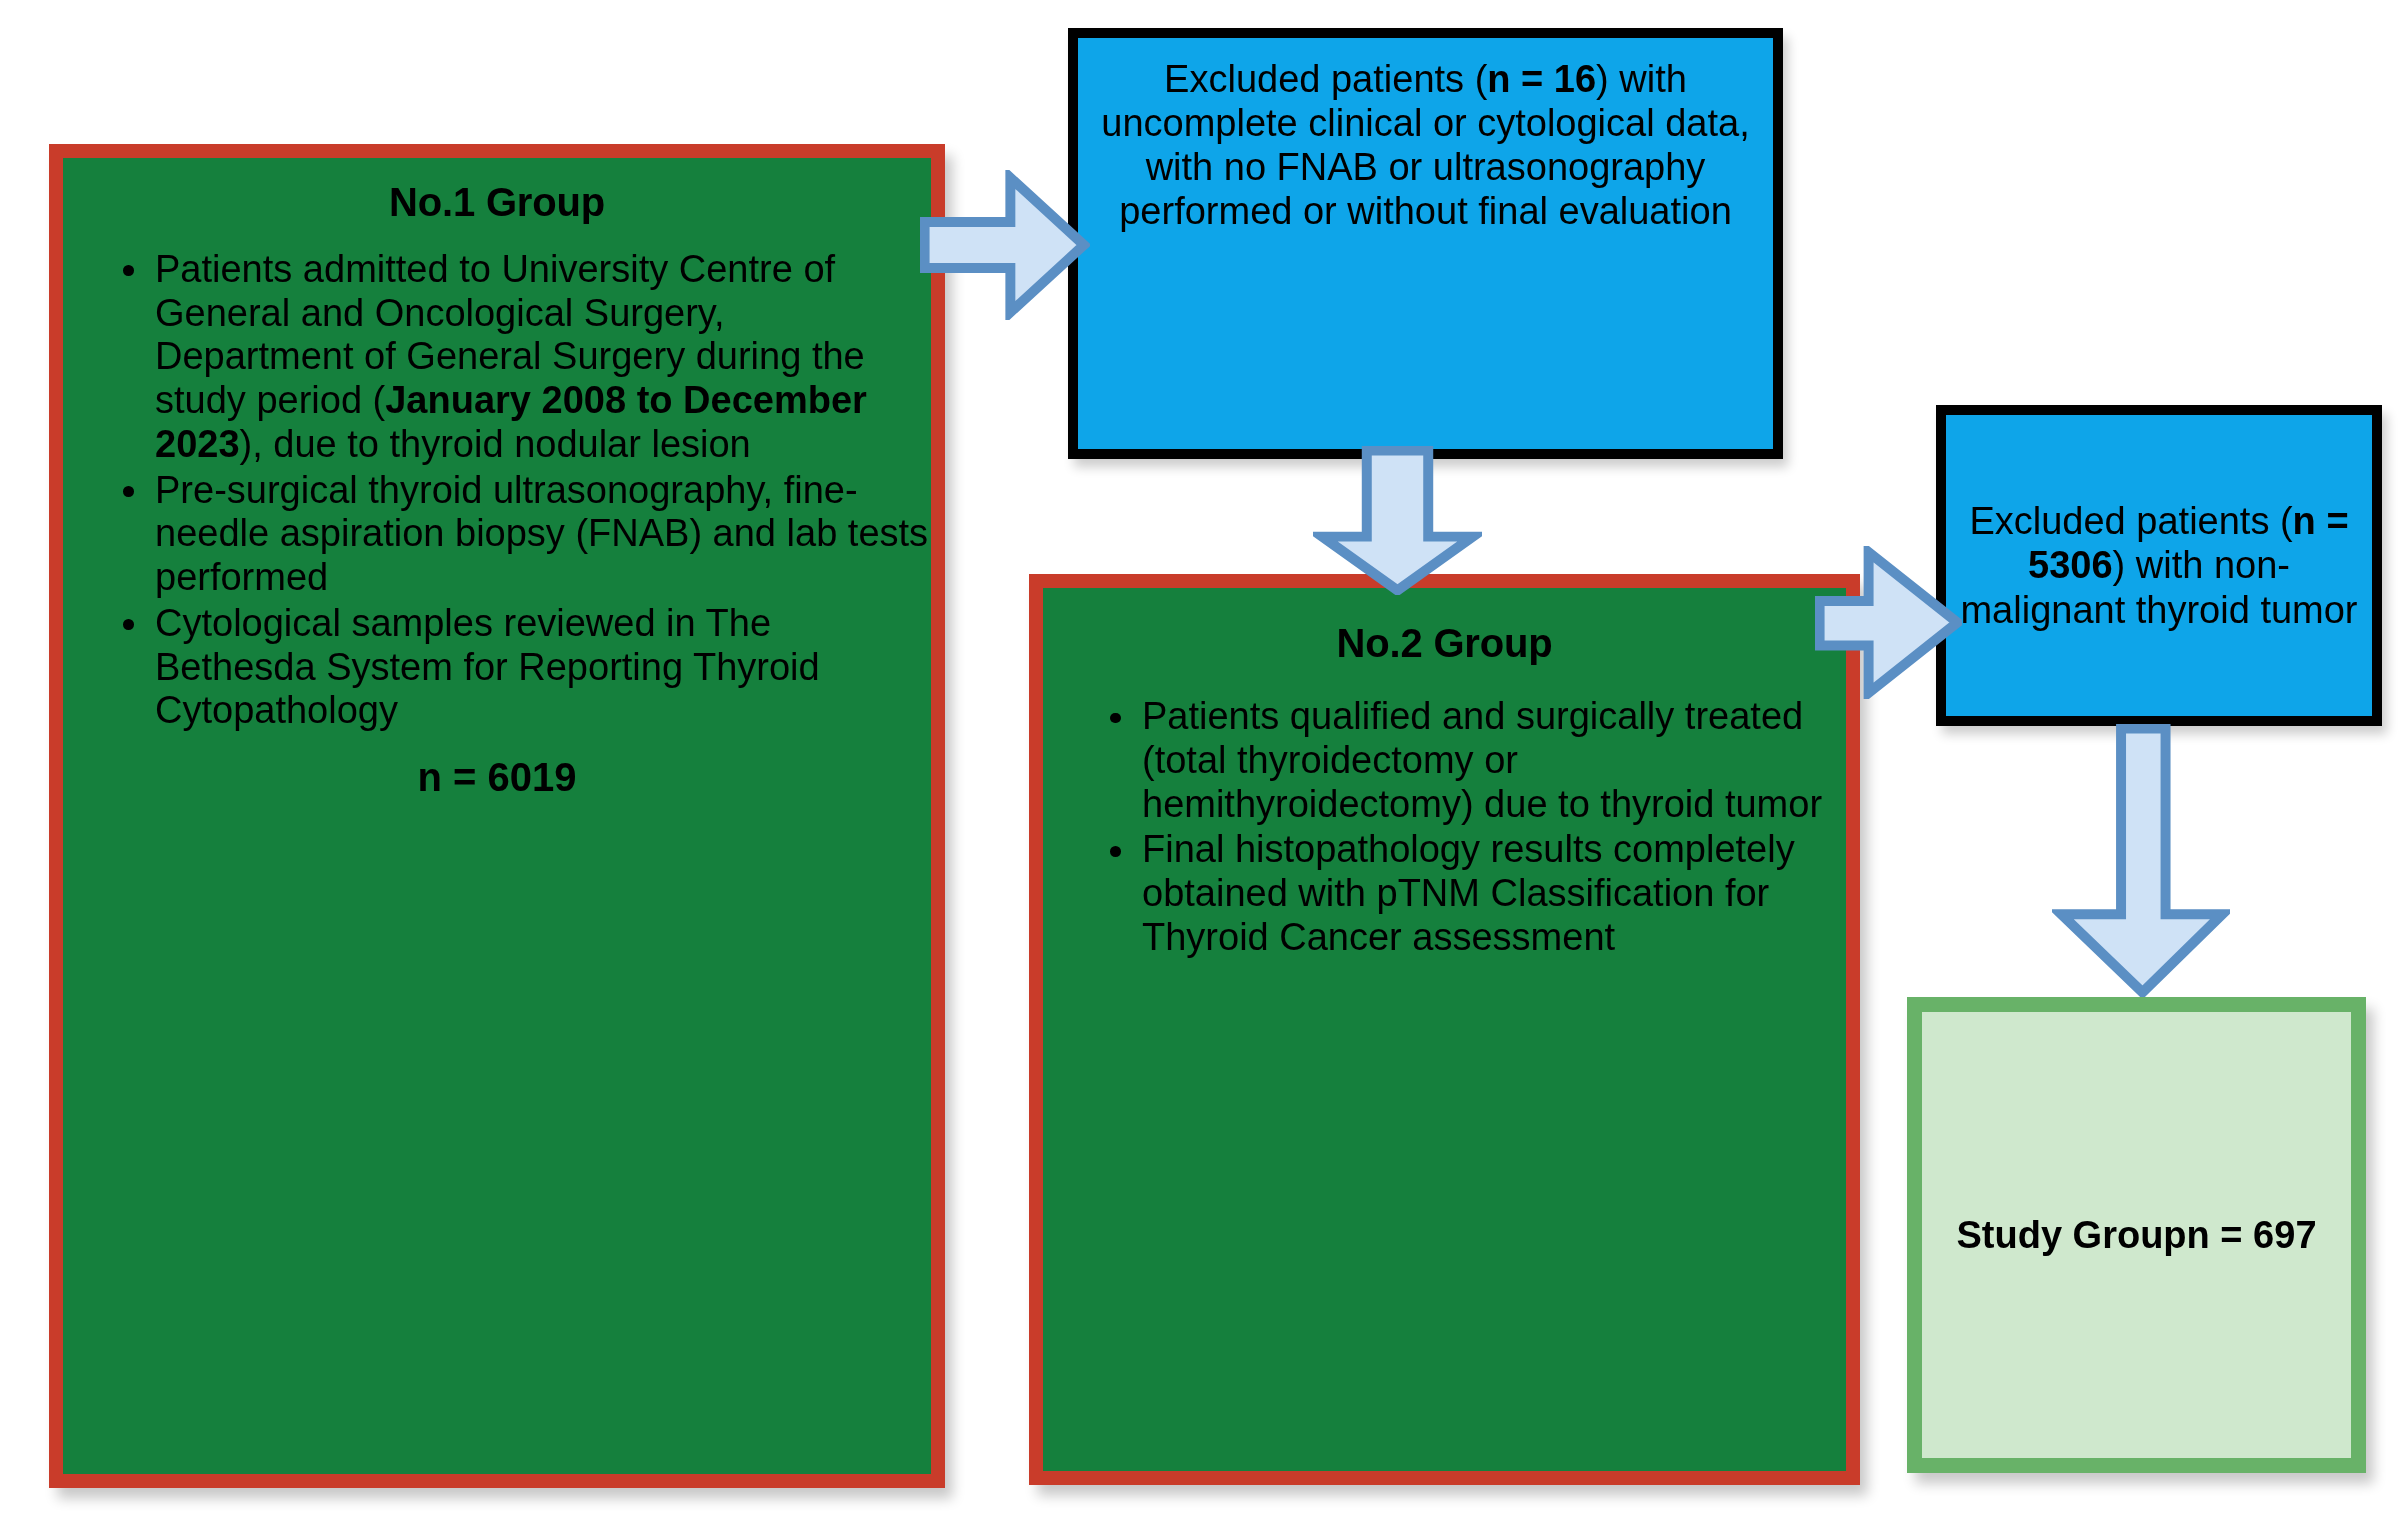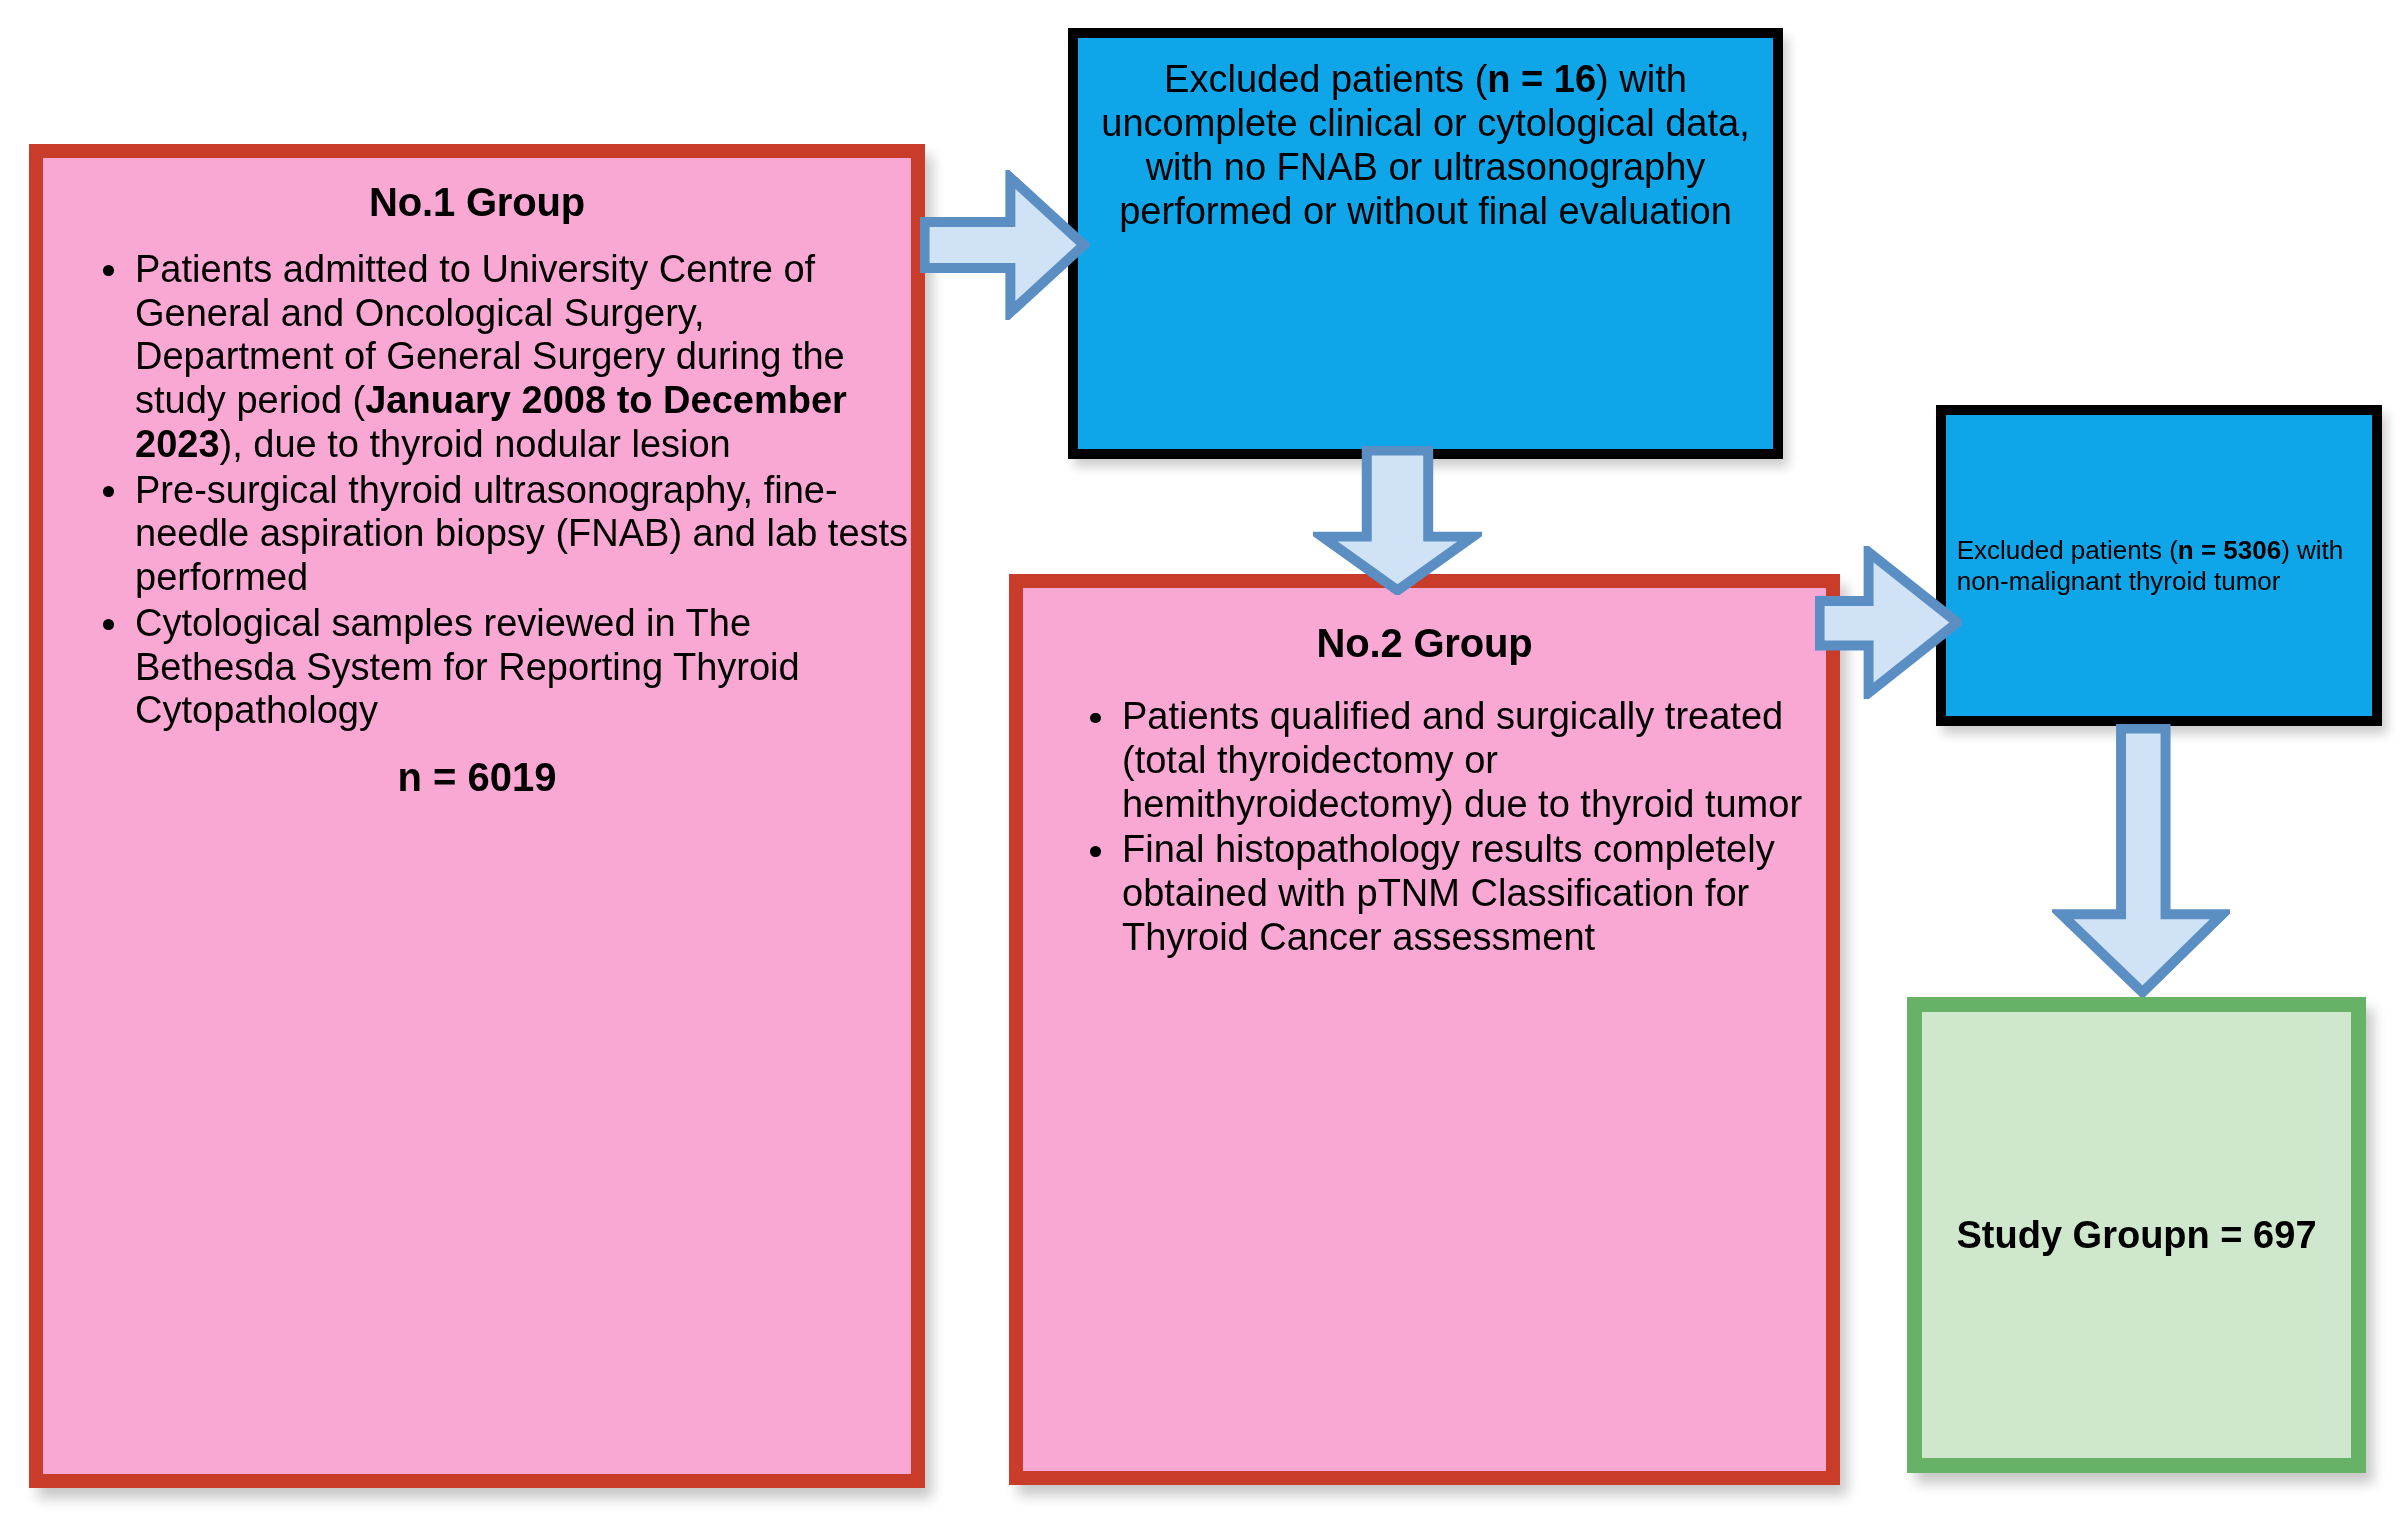--- a/index.html
+++ b/index.html
@@ -21,23 +21,24 @@
   
   .box {
     position: absolute;
     box-sizing: border-box;
     display: flex;
     flex-direction: column;
     color: #000000;
     line-height: 1.13;
   }
   .box-red {
-    background: #f9a8d4;
+    background: #15803d;
     border: 14px solid #c93c2a;
     box-shadow: 7.7px 10.7px 12.3px rgba(0,0,0,0.22);
+    margin-left: 20px;
   }
   .box-white {
     background: #0ea5e9;
     border: 10px solid #000000;
     box-shadow: 6.1px 9.2px 10.7px rgba(0,0,0,0.20);
   }
   .box-green {
     background: #cfe8cd;
     border: 15.3px solid #68b268;
     box-shadow: 7.7px 10.7px 12.3px rgba(0,0,0,0.22);
@@ -81,21 +82,22 @@
   }
   b { font-weight: bold; }
 
   .excl-text {
     font-size: 38px;
     text-align: center;
     padding: 20px 15.3px 0 15.3px;
     line-height: 1.155;
   }
   .excl-text-r {
-    font-size: 26px;
+    font-size: 38px;
+    text-align: center;
     padding: 0 10.7px;
     line-height: 1.17;
     flex: 1;
     display: flex;
     align-items: center;
     justify-content: center;
   }
   .sg-wrap {
     flex: 1;
     display: flex;

